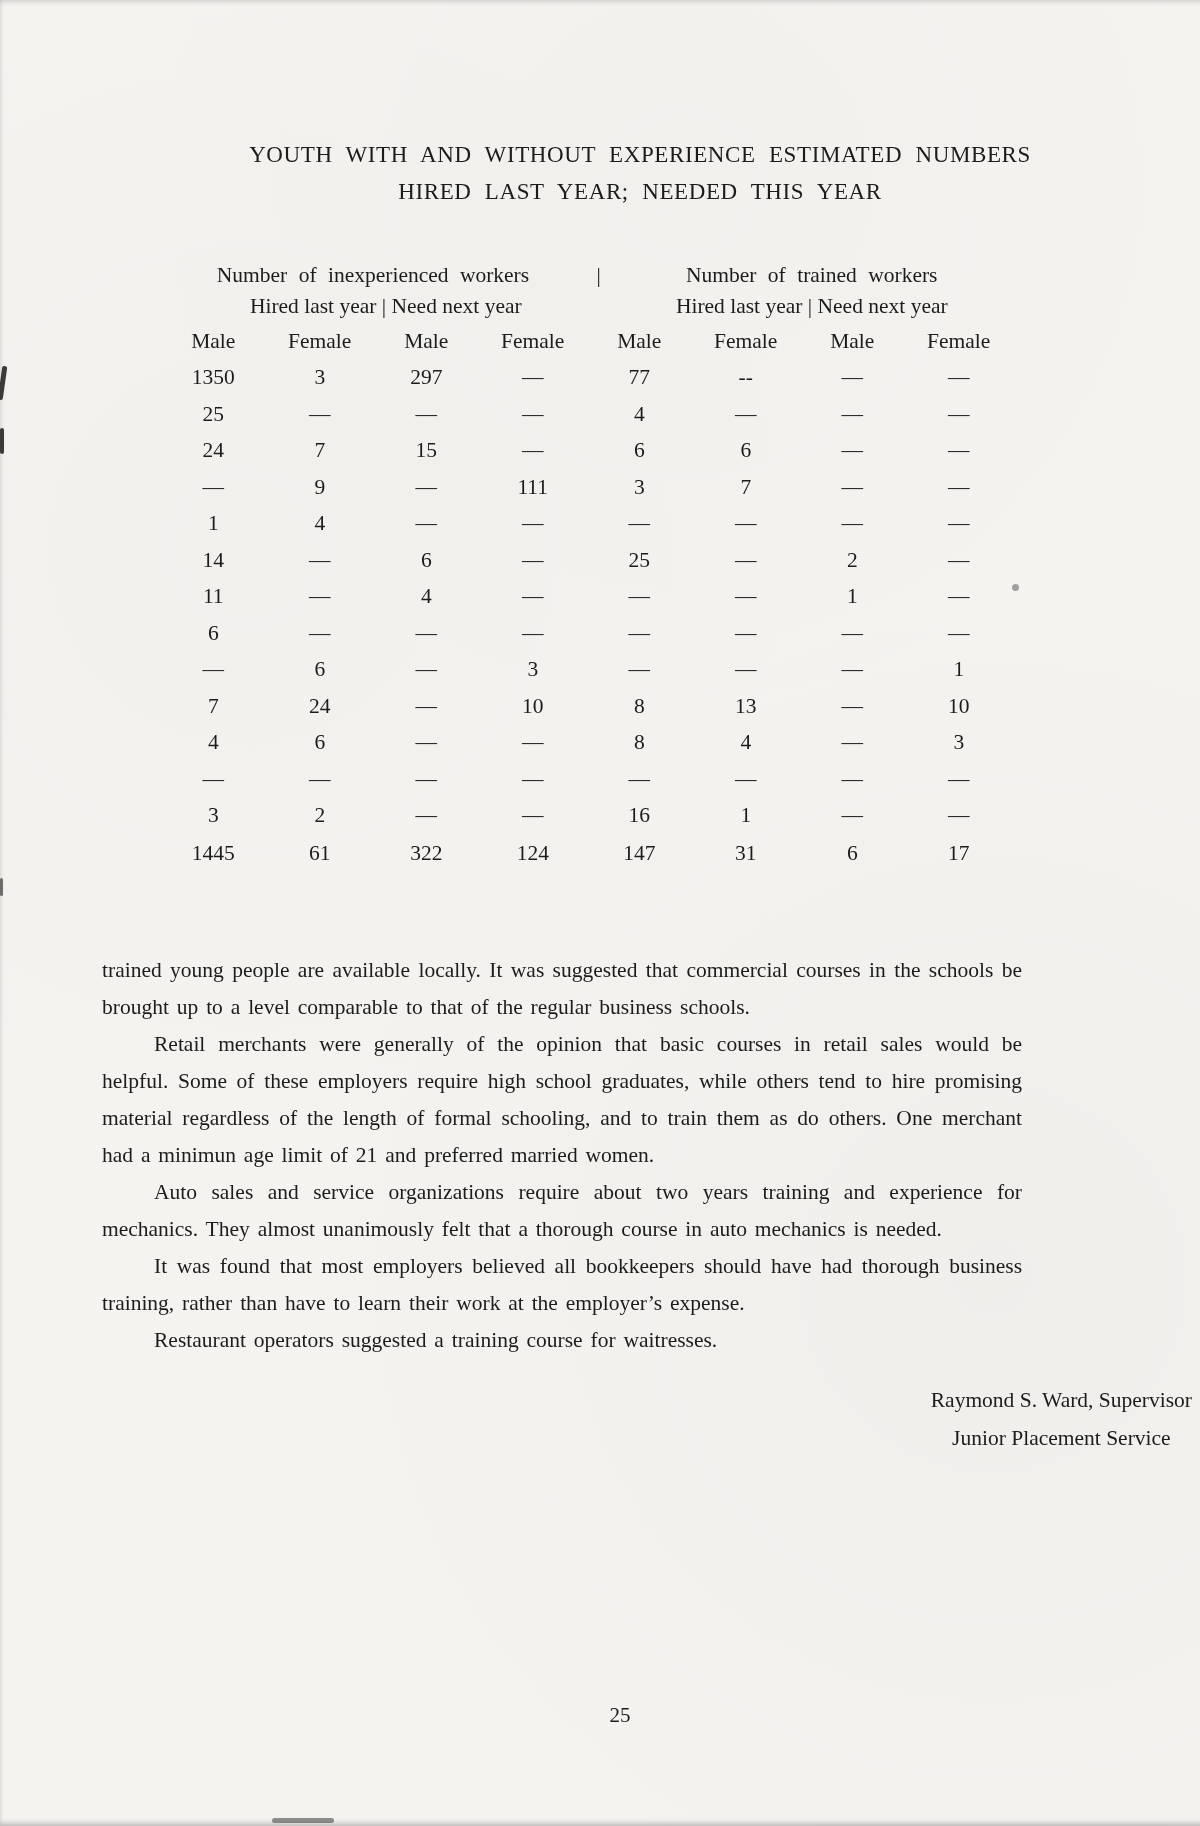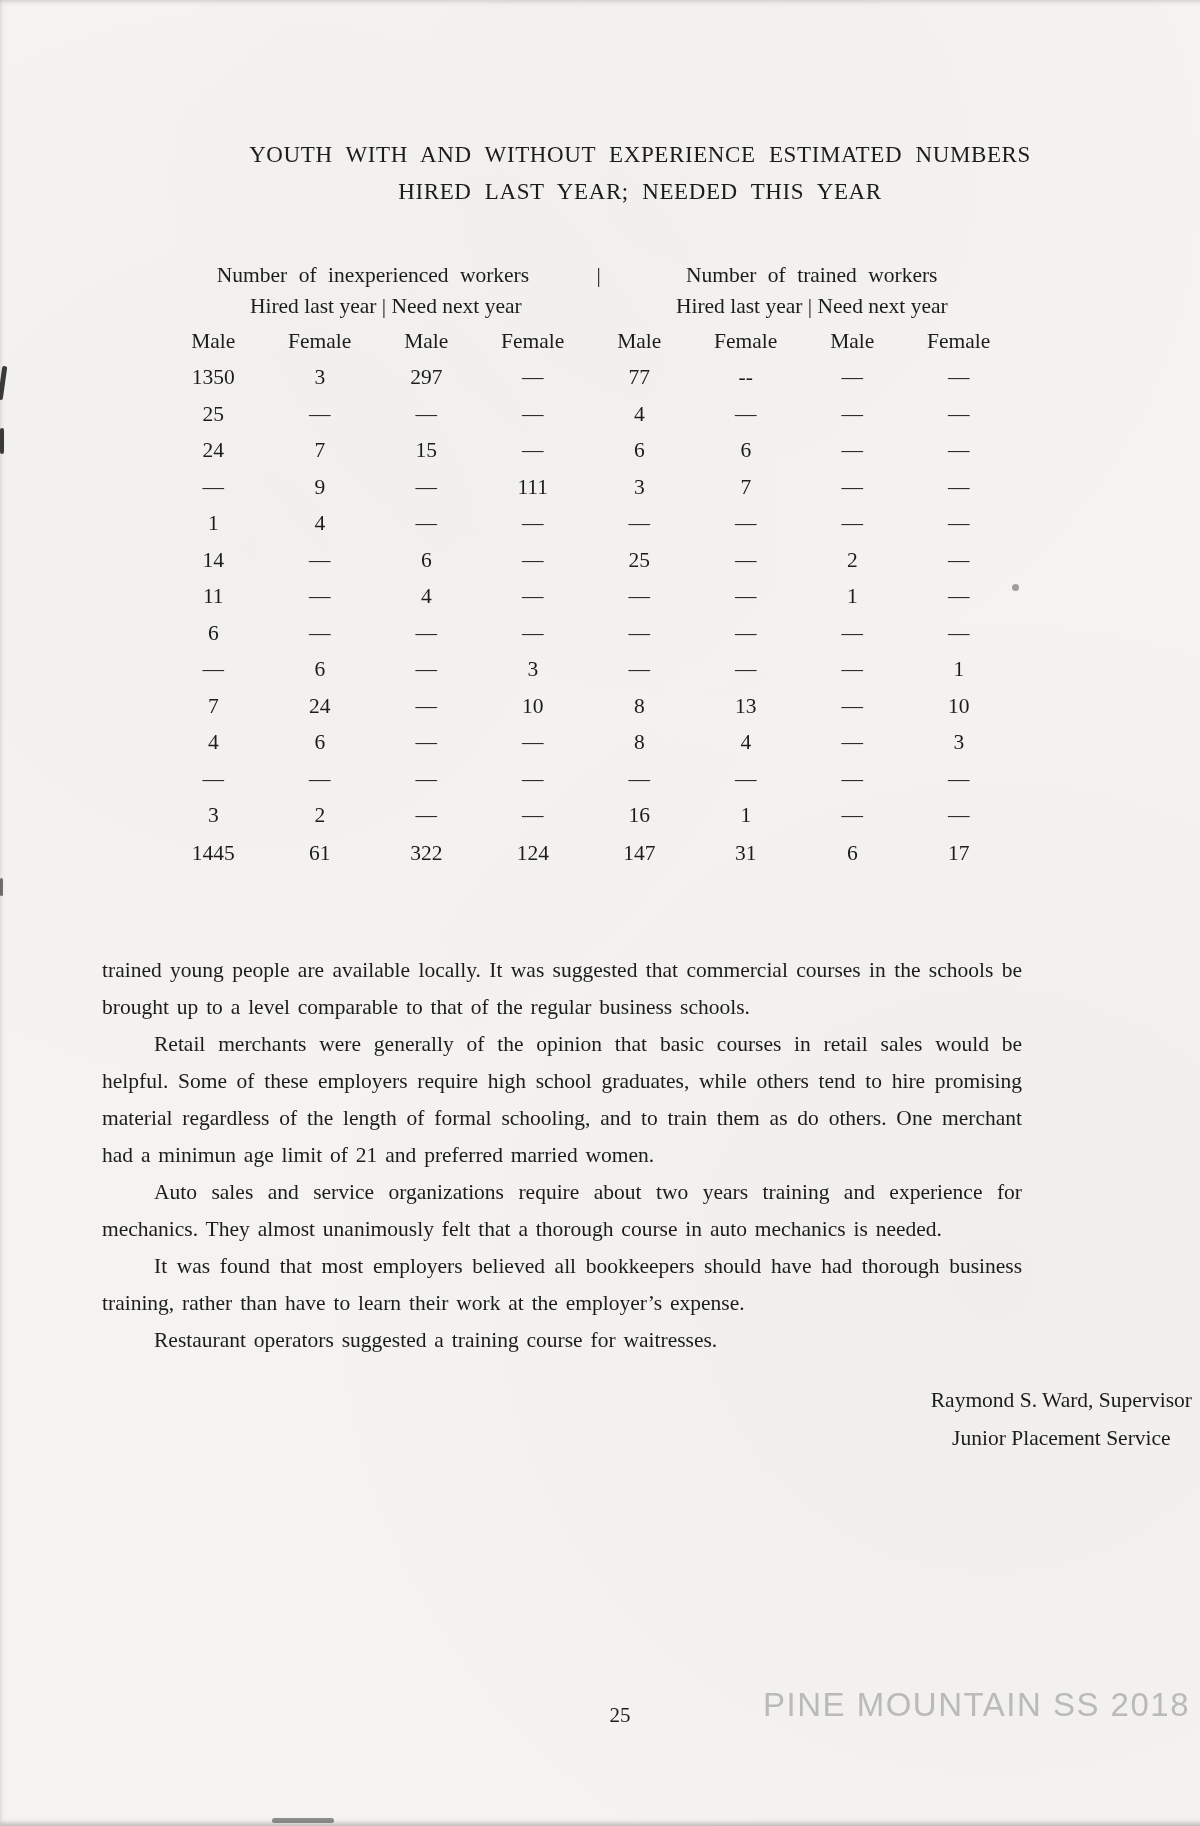--- a/index.html
+++ b/index.html
@@ -254,21 +254,20 @@
 
   <div class="signature">
     <div class="sig-inner">
       <div>Raymond S. Ward, Supervisor</div>
       <div>Junior Placement Service</div>
     </div>
   </div>
 
   <div class="page-number">25</div>
 
-  <div class="watermark">PINE MOUNTAIN SS 2018</div>
 
   <div class="artifact a1"></div>
   <div class="artifact a2"></div>
   <div class="artifact a3"></div>
   <div class="artifact a4"></div>
   <div class="artifact a5"></div>
 
 </div>
 
 </body></html>

